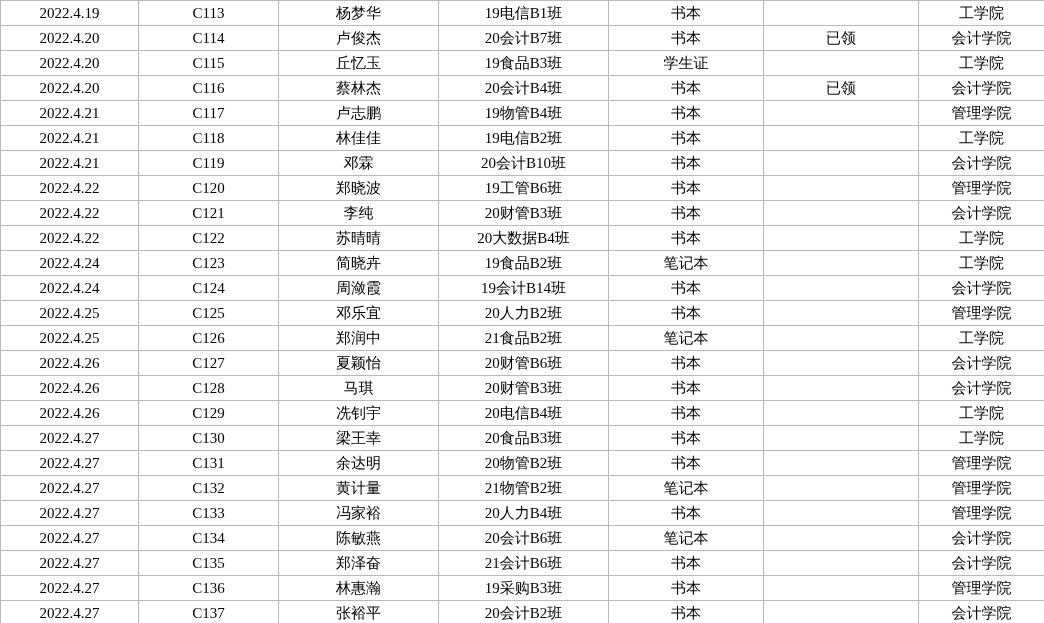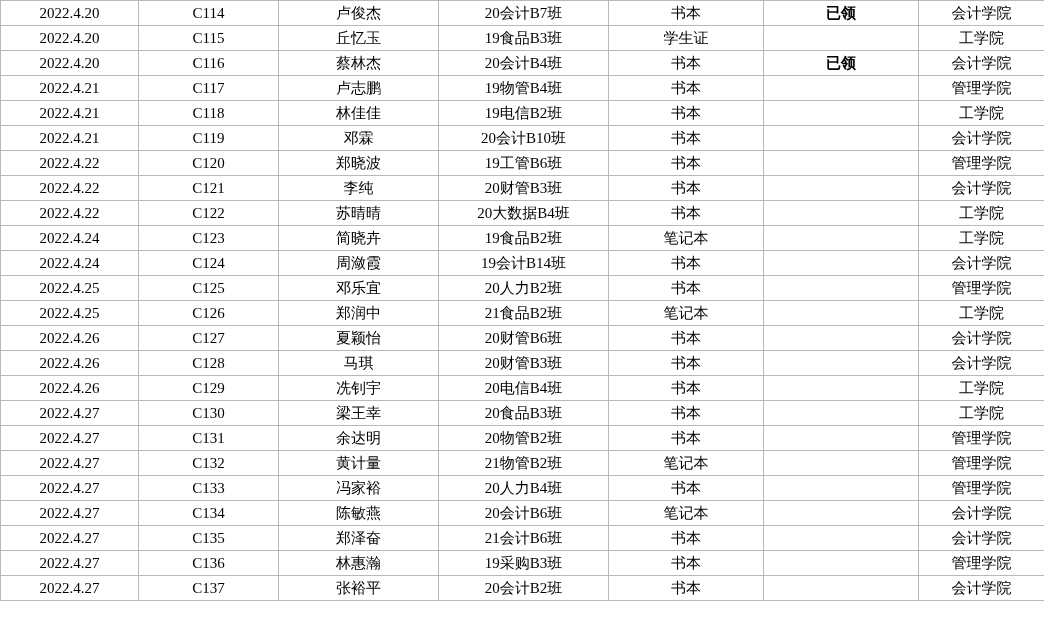--- a/index.html
+++ b/index.html
@@ -33,41 +33,50 @@
   
   col.c-date   { width: 138px; }
   col.c-code   { width: 140px; }
   col.c-name   { width: 160px; }
   col.c-class  { width: 170px; }
   col.c-item   { width: 155px; }
   col.c-status { width: 155px; }
   col.c-college{ width: 126px; }
   td.status-cell {
     color: #ff0000;
-    font-weight: bold;
+    font-weight: normal;
   }
   td.date-cell {
     letter-spacing: 0px;
   }
 </style>
 </head>
 <body>
 
 <table class="lost-found-table">
   <colgroup>
     <col class="c-date">
     <col class="c-code">
     <col class="c-name">
     <col class="c-class">
     <col class="c-item">
     <col class="c-status">
     <col class="c-college">
   </colgroup>
   <tbody>
       <tr>
+        <td class="date-cell">2022.4.19</td>
+        <td>C113</td>
+        <td>杨梦华</td>
+        <td>19电信B1班</td>
+        <td>书本</td>
+        <td class="status-cell"></td>
+        <td>工学院</td>
+      </tr>
+      <tr>
         <td class="date-cell">2022.4.20</td>
         <td>C114</td>
         <td>卢俊杰</td>
         <td>20会计B7班</td>
         <td>书本</td>
         <td class="status-cell">已领</td>
         <td>会计学院</td>
       </tr>
       <tr>
         <td class="date-cell">2022.4.20</td>

